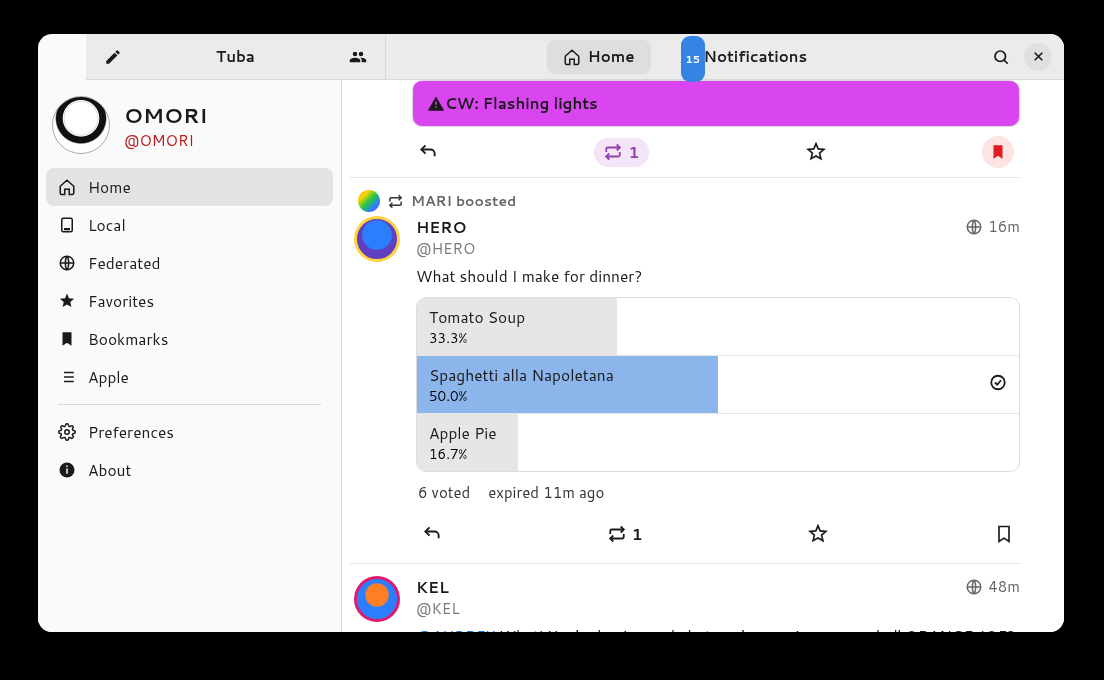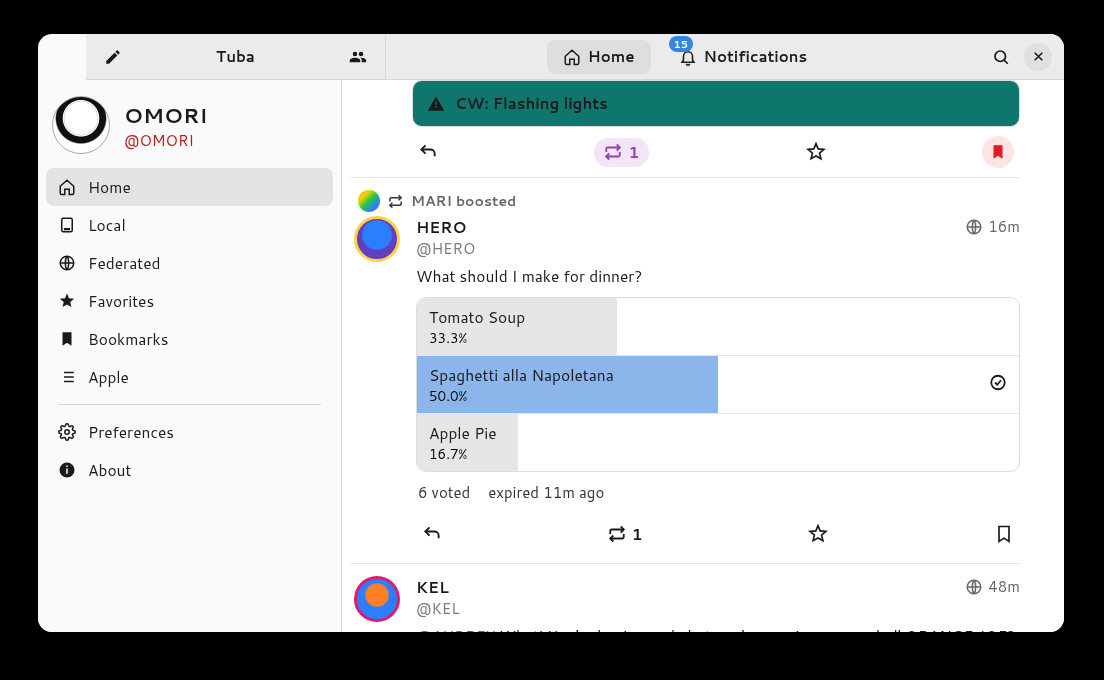--- a/index.html
+++ b/index.html
@@ -5,36 +5,36 @@
 * { box-sizing: border-box; margin: 0; padding: 0; }
 body { background: #000; font-family: -apple-system, "Segoe UI", Cantarell, Ubuntu, sans-serif; font-size: 15px; color: #1a1a1a; width: 1104px; height: 680px; overflow: hidden; }
 .window { position: absolute; left: 38px; top: 34px; width: 1026px; height: 598px; background: #fafafa; border-radius: 14px; box-shadow: 0 8px 40px rgba(0,0,0,.5); display: flex; flex-direction: column; overflow: hidden; }
 .header { height: 46px; background: #ebebeb; display: flex; align-items: center; border-bottom: 1px solid #d8d8d8; margin-left: 48px; }
 .header-left { width: 300px; height: 100%; display: flex; align-items: center; justify-content: space-between; padding: 0 10px 0 10px; border-right: 1px solid #d8d8d8; }
 .hbtn { width: 34px; height: 34px; border-radius: 6px; display: flex; align-items: center; justify-content: center; cursor: pointer; }
 .app-title { font-weight: 700; font-size: 15px; }
 .header-center { flex: 1; display: flex; align-items: center; justify-content: center; gap: 12px; }
 .tab { height: 34px; padding: 0 16px; border-radius: 8px; display: flex; align-items: center; gap: 7px; font-weight: 700; cursor: pointer; position: relative; }
 .tab.active { background: #dedede; }
-.badge { position: absolute; top: -4px; left: 6px; background: #3584e4; color: #fff; font-size: 10px; font-weight: 700; border-radius: 9px; padding: 1px 5px; }
+.badge { position: absolute; top: -4px; left: 18px; background: #3584e4; color: #fff; font-size: 10px; font-weight: 700; border-radius: 9px; padding: 16px 5px; }
 .header-right { display: flex; align-items: center; gap: 6px; padding-right: 12px; }
 .hbtn.close { background: #e0e0e0; border-radius: 50%; width: 28px; height: 28px; }
 .body { flex: 1; display: flex; overflow: hidden; }
 .sidebar { width: 304px; background: #fafafa; border-right: 1px solid #d8d8d8; display: flex; flex-direction: column; }
 .profile { display: flex; align-items: center; gap: 14px; padding: 16px 14px 8px 14px; }
 .avatar { width: 58px; height: 58px; border-radius: 50%; background: radial-gradient(circle at 50% 38%, #fff 36%, #d8d8d8 38%, #fff 40%, #111 42% 55%, #fff 58%); border: 1px solid #aaa; }
 .profile-name { font-weight: 800; font-size: 21px; }
 .profile-handle { color: #b91c1c; font-size: 15px; }
 .nav { padding: 6px 8px; }
 .nav-item { height: 38px; display: flex; align-items: center; gap: 12px; padding: 0 12px; border-radius: 8px; cursor: pointer; font-size: 15.5px; }
 .nav-item.active { background: #e3e3e3; }
 .nav-sep { height: 1px; background: #d8d8d8; margin: 8px 12px; }
 .main { flex: 1; background: #fff; overflow-y: auto; padding: 0 44px 0 8px; }
 .content { padding-top: 0; }
-.cw { margin-left: 62px; margin-right: 0; background: #0f766e; border: 1px solid #ddd; border-radius: 10px; padding: 12px 14px; display: flex; align-items: center; gap: 10px; font-weight: 700; font-size: 15px; }
+.cw { margin-left: 62px; margin-right: 0; background: #d946ef; border: 1px solid #ddd; border-radius: 10px; padding: 12px 14px; display: flex; align-items: center; font-weight: 700; font-size: 15px; }
 .actions { margin-left: 62px; height: 50px; display: flex; align-items: center; justify-content: space-between; padding: 0 6px; }
 .act { display: flex; align-items: center; gap: 6px; cursor: pointer; color: #1a1a1a; }
 .act.boosted { color: #9141ac; background: #f3e4f8; padding: 4px 10px; border-radius: 14px; font-weight: 700; }
 .act.bookmarked svg, .act.bookmarked { color: #e01b24; }
 .act.bookmarked { background: #fce3e4; width: 32px; height: 32px; border-radius: 50%; justify-content: center; }
 .sep { height: 1px; background: #e6e6e6; margin: 0; }
 .post { padding: 12px 0 4px 0; }
 .boost-line { display: flex; align-items: center; gap: 8px; padding-left: 8px; margin-bottom: 4px; color: #666; font-size: 14px; font-weight: 700; }
 .mini-avatar { width: 22px; height: 22px; border-radius: 50%; background: linear-gradient(135deg,#ff7f27,#ffd400,#28c840,#2b7fff,#a040ff); }
 .post-row { display: flex; gap: 16px; }

